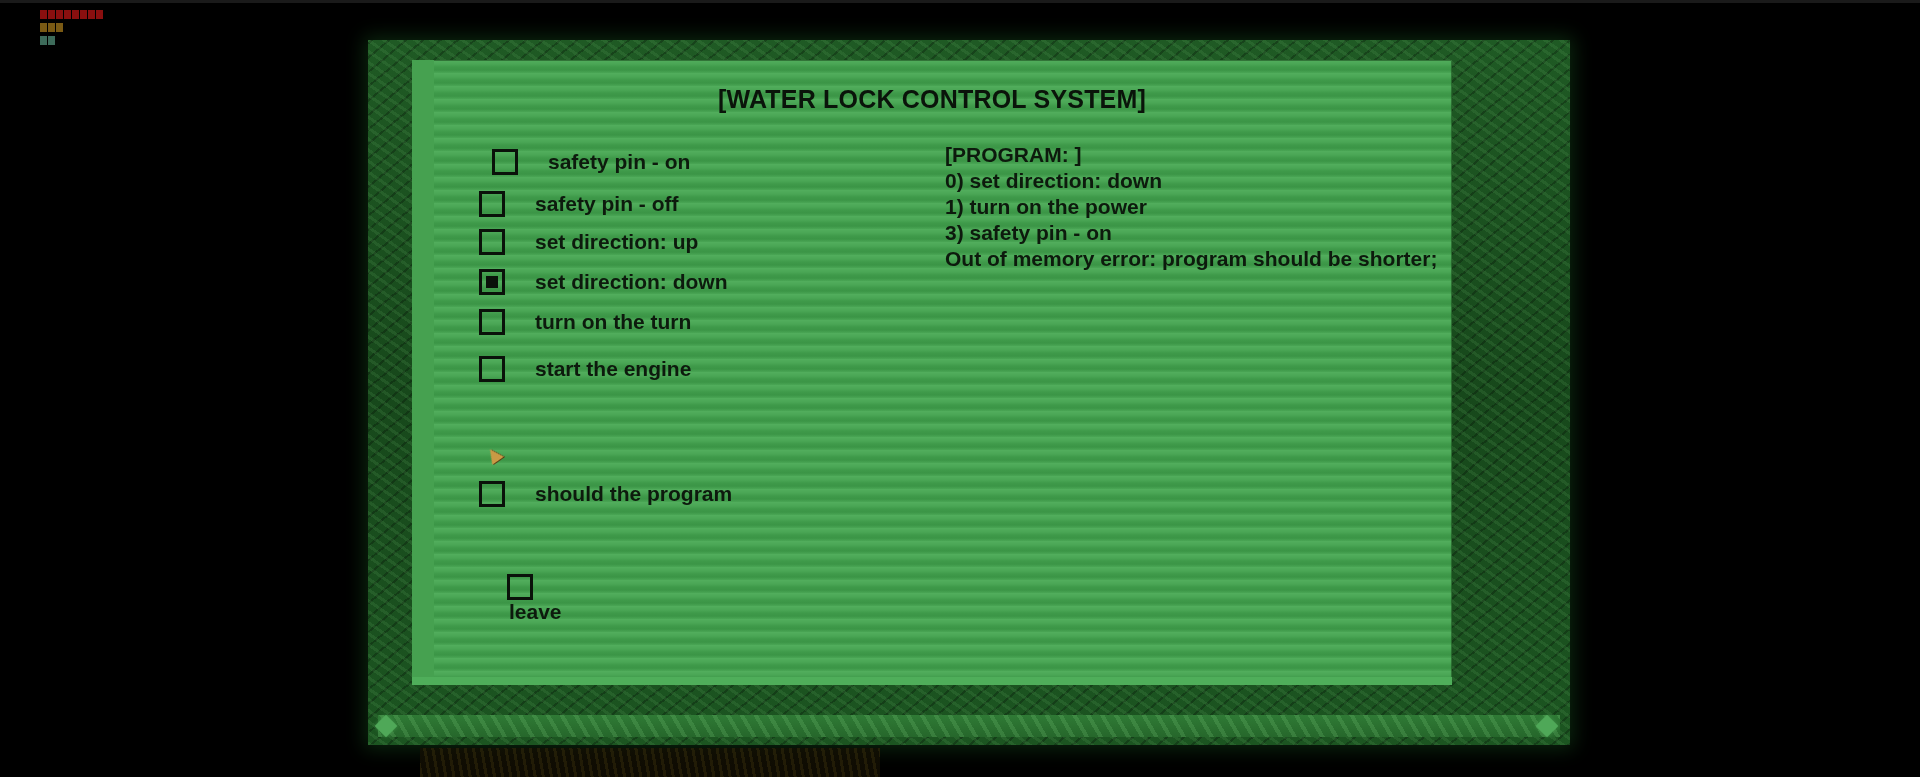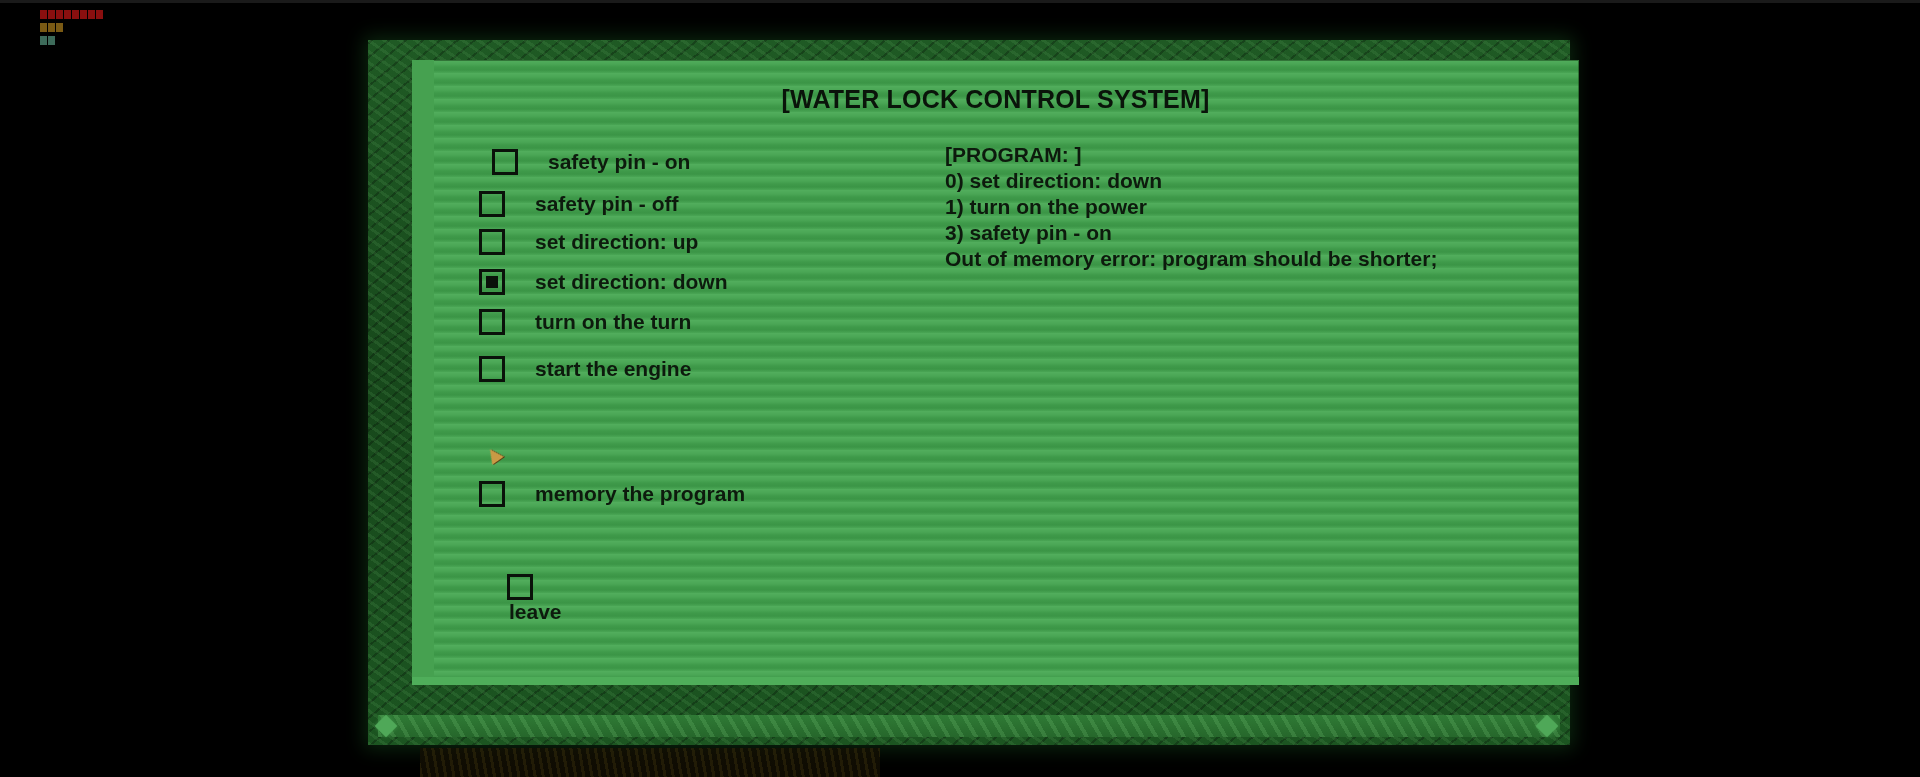--- a/index.html
+++ b/index.html
@@ -77,21 +77,21 @@
       width: 460px;
       height: 29px;
       background: repeating-linear-gradient(80deg, #2a2208 0 3px, #130f03 3px 8px);
       opacity: 0.8;
     }
     
     .screen {
       position: absolute;
       left: 412px;
       top: 60px;
-      width: 1167px;
+      width: 1040px;
       height: 625px;
       background:
         repeating-linear-gradient(180deg,
           #52ae5d 0px, #4aa655 4px, #3f9a4a 7px, #3b9546 10px, #4aa655 13px);
       box-shadow: inset 0 0 0 1px rgba(20,60,20,0.5);
       overflow: hidden;
     }
     .screen-left-strip {
       position: absolute;
       left: 0; top: 0;
@@ -235,21 +235,21 @@
     </div>
     <div class="option" style="top:294px;">
       <div class="checkbox"></div>
       <span class="option-label">start the engine</span>
     </div>
 
     <div class="cursor-icon" style="left:75px; top:388px;"></div>
 
     <div class="option" style="top:419px;">
       <div class="checkbox"></div>
-      <span class="option-label">memory the program</span>
+      <span class="option-label">should the program</span>
     </div>
 
     <div class="option" style="top:514px;flex-direction:column;">
       <div class="checkbox"></div>
       <span class="option-label">leave</span>
     </div>
 
     <div class="program">
       <div class="program-header">[PROGRAM: ]</div>
       <div class="program-line">0) set direction: down</div>

